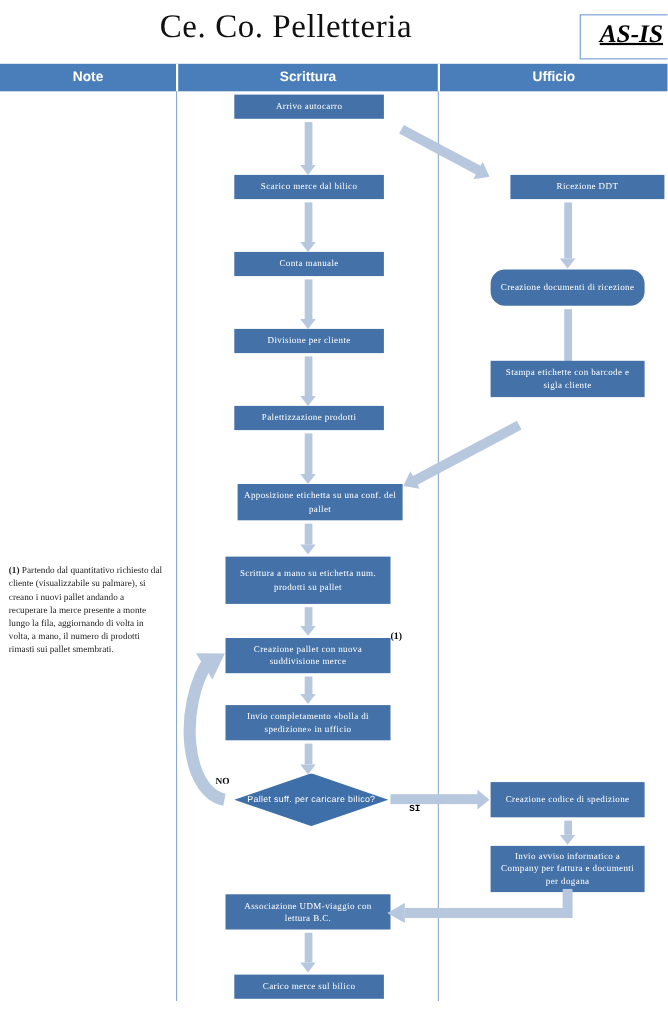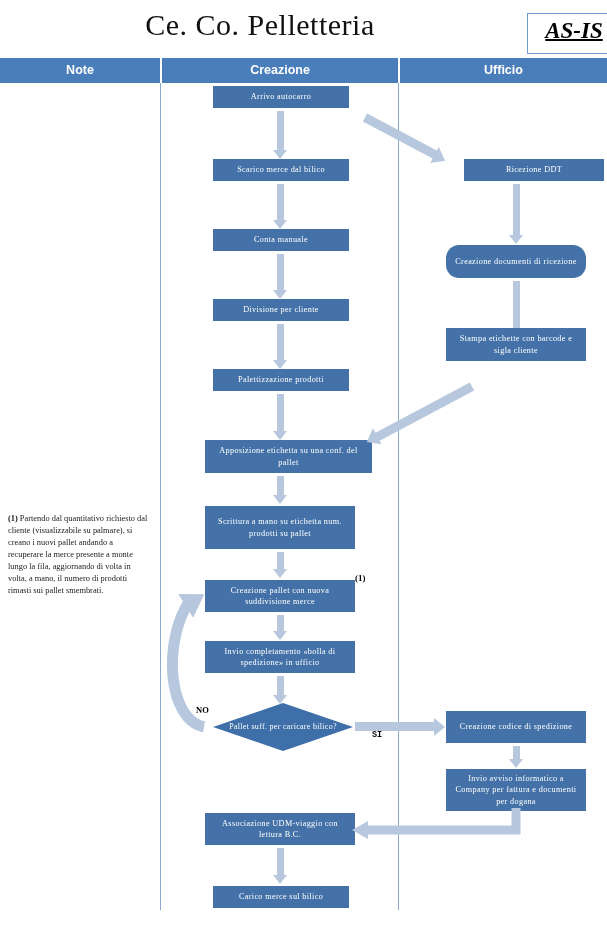--- a/index.html
+++ b/index.html
@@ -129,21 +129,21 @@
     clip-path: polygon(50% 0%, 100% 50%, 50% 100%, 0% 50%);
   }
   #diamond-text {
     position: absolute;
     inset: 0;
     display: flex;
     align-items: center;
     justify-content: center;
     text-align: center;
     color: #ffffff;
-    font-family: Liberation Serif, serif;
+    font-family: Liberation Sans, sans-serif;
     font-size: 8px;
     line-height: 1.35;
     letter-spacing: 0.3px;
   }
 
   
   .v-arrow {
     position: absolute;
     width: 15px;
   }
@@ -246,21 +246,21 @@
 
   <div id="title">Ce. Co. Pelletteria</div>
 
   <div id="asis-box">
     <div id="asis-label">AS-IS</div>
   </div>
 
   <div id="header-band">
     <div class="hdr-cell" style="left:0px;width:160px;">Note</div>
     <div class="hdr-divider" style="left:160px;"></div>
-    <div class="hdr-cell" style="left:162px;width:236px;">Creazione</div>
+    <div class="hdr-cell" style="left:162px;width:236px;">Scrittura</div>
     <div class="hdr-divider" style="left:398px;"></div>
     <div class="hdr-cell" style="left:400px;width:207px;">Ufficio</div>
   </div>
 
   <div class="lane-sep" style="left:160px;top:83px;height:827px;"></div>
   <div class="lane-sep" style="left:398px;top:83px;height:827px;"></div>
 
   <div class="node" style="left:213px;top:86px;width:136px;height:22px;">
     <span>Arrivo  autocarro</span>
   </div>
@@ -294,21 +294,21 @@
   </div>
 
   <div class="node" style="left:213px;top:369px;width:136px;height:22px;text-align:center;">
     <span>Palettizzazione  prodotti</span>
   </div>
   <div class="v-arrow" style="left:273px;top:394px;height:46px;">
     <div class="shaft" style="height:37px;"></div>
       <div class="head" style="top:37px;"></div>
   </div>
 
-  <div class="node" style="left:205px;top:440px;width:167px;height:33px;">
+  <div class="node" style="left:216px;top:440px;width:150px;height:33px;">
     <span>Apposizione  etichetta  su una conf.  del pallet</span>
   </div>
   <div class="v-arrow" style="left:273px;top:476px;height:28px;">
     <div class="shaft" style="height:19px;"></div>
       <div class="head" style="top:19px;"></div>
   </div>
 
   <div class="node" style="left:205px;top:506px;width:150px;height:43px;">
     <span>Scrittura  a mano  su etichetta num.  prodotti su pallet</span>
   </div>

